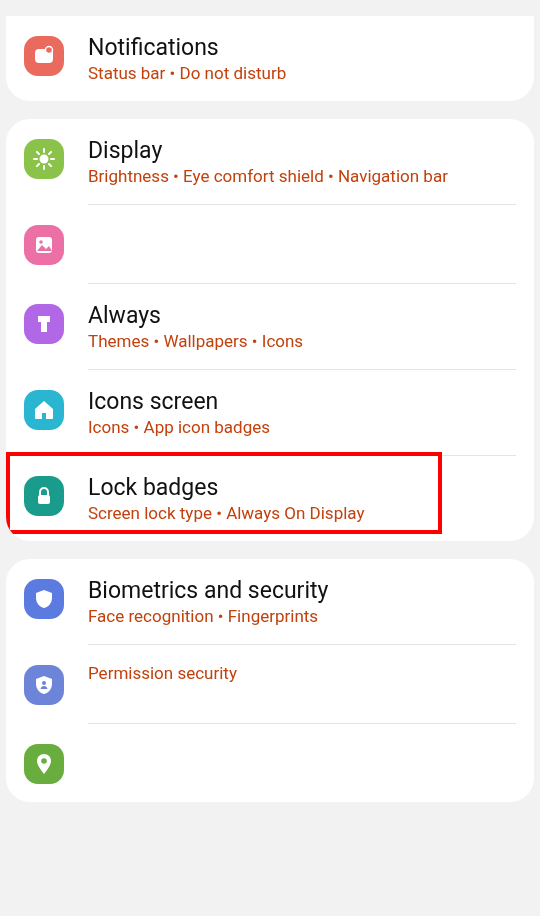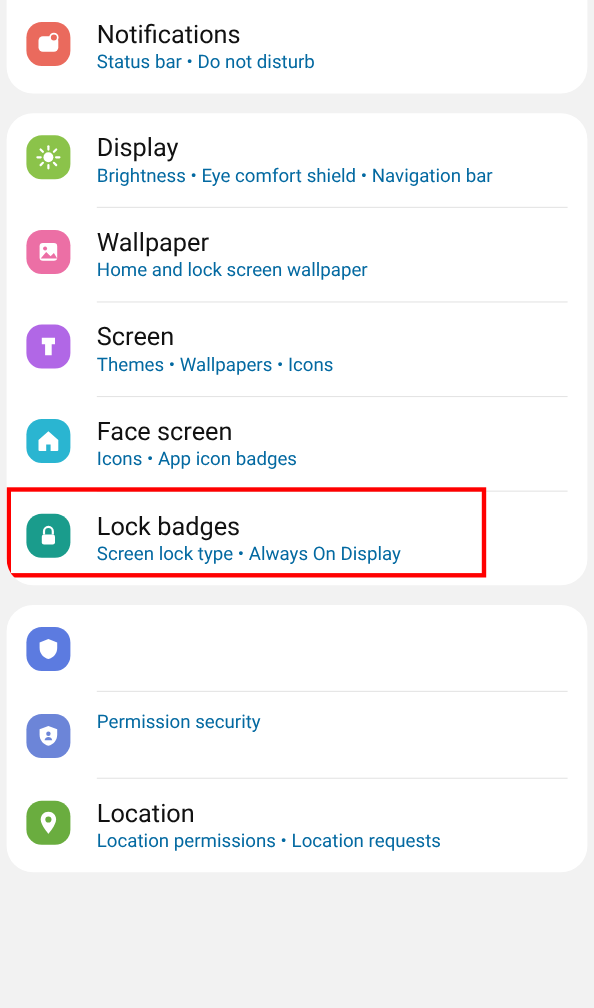--- a/index.html
+++ b/index.html
@@ -8,38 +8,38 @@
       background:#f2f2f2;
       font-family:-apple-system, "Segoe UI", Roboto, sans-serif;
       overflow:hidden;
     }
     .card {
       background:#fff;
       border-radius:24px;
       margin:0 6px 18px 6px;
       overflow:hidden;
     }
-    .card.first { border-top-left-radius:0; border-top-right-radius:0; margin-top:0; }
+    .card.first { border-top-left-radius:0; border-top-right-radius:0; margin-top:16px; }
     .item {
       display:flex;
       align-items:flex-start;
       padding:18px 14px 18px 18px;
       position:relative;
     }
     .icon-box {
       width:40px; height:40px;
       border-radius:14px;
       display:flex; align-items:center; justify-content:center;
       flex-shrink:0;
       margin-right:24px;
       margin-top:2px;
     }
     .text-col { flex:1; padding-top:0; }
     .title { font-size:23px; color:#111; margin-bottom:2px; font-weight:400;}
-    .sub { font-size:17px; color:#0369a1; }
+    .sub { font-size:17px; color:#c2410c; }
     .divider {
       height:1px; background:#e4e4e4;
       margin-left:82px; margin-right:18px;
     }
     .icon-svg { width:24px; height:24px; }
     .highlight {
       position:absolute;
       border:4px solid #ff0000;
       left:0px; top:-4px;
       width:436px; height:82px;
@@ -88,46 +88,42 @@
       </div>
       <div class="divider"></div>
       <div class="item">
         <div class="icon-box" style="background: rgb(236, 111, 165);">
           <svg class="icon-svg" viewBox="0 0 24 24">
             <rect x="4" y="4" width="16" height="16" rx="3" fill="#fff"></rect>
             <circle cx="9" cy="9" r="1.8" fill="#ec6fa5"></circle>
             <path d="M5 18 L10 12 L14 16 L17 13 L20 18 Z" fill="#ec6fa5"></path>
           </svg>
         </div>
-        <div class="text-col">
-          <div class="title">Wallpaper</div>
-          <div class="sub">Home and lock screen wallpaper</div>
-        </div>
       </div>
       <div class="divider"></div>
       <div class="item">
         <div class="icon-box" style="background: rgb(177, 103, 230);">
           <svg class="icon-svg" viewBox="0 0 24 24">
             <path d="M6 4 H18 V10 H15 V20 H9 V10 H6 Z" fill="#fff"></path>
           </svg>
         </div>
         <div class="text-col">
-          <div class="title">Screen</div>
+          <div class="title">Always</div>
           <div class="sub">Themes  •  Wallpapers  •  Icons</div>
         </div>
       </div>
       <div class="divider"></div>
       <div class="item">
         <div class="icon-box" style="background: rgb(42, 181, 209);">
           <svg class="icon-svg" viewBox="0 0 24 24">
             <path d="M12 3 L21 11 V20 a1 1 0 0 1 -1 1 H14 V15 H10 V21 H4 a1 1 0 0 1 -1 -1 V11 Z" fill="#fff"></path>
           </svg>
         </div>
         <div class="text-col">
-          <div class="title">Face screen</div>
+          <div class="title">Icons screen</div>
           <div class="sub">Icons  •  App icon badges</div>
         </div>
       </div>
       <div class="divider"></div>
       <div class="item">
         <div class="icon-box" style="background: rgb(26, 156, 140);">
           <svg class="icon-svg" viewBox="0 0 24 24">
             <rect x="6" y="11" width="12" height="9" rx="2" fill="#fff"></rect>
             <path d="M8 11 V8 a4 4 0 0 1 8 0 V11" fill="none" stroke="#fff" stroke-width="2"></path>
           </svg>
@@ -139,20 +135,24 @@
         <div class="highlight"></div>
       </div>
     </div>
     <div class="card">
       <div class="item">
         <div class="icon-box" style="background: rgb(92, 123, 224);">
           <svg class="icon-svg" viewBox="0 0 24 24">
             <path d="M12 3 L20 6 V11 C20 16 16.5 20 12 21 C7.5 20 4 16 4 11 V6 Z" fill="#fff"></path>
           </svg>
         </div>
+        <div class="text-col">
+          <div class="title">Biometrics and security</div>
+          <div class="sub">Face recognition  •  Fingerprints</div>
+        </div>
       </div>
       <div class="divider"></div>
       <div class="item">
         <div class="icon-box" style="background: rgb(108, 133, 216);">
           <svg class="icon-svg" viewBox="0 0 24 24">
             <path d="M12 3 L20 6 V11 C20 16 16.5 20 12 21 C7.5 20 4 16 4 11 V6 Z" fill="#fff"></path>
             <circle cx="12" cy="10" r="2" fill="#6c85d8"></circle>
             <path d="M8.5 16 C9 13.8 10.3 13 12 13 C13.7 13 15 13.8 15.5 16 Z" fill="#6c85d8"></path>
           </svg>
         </div>
@@ -161,19 +161,15 @@
         </div>
       </div>
       <div class="divider"></div>
       <div class="item">
         <div class="icon-box" style="background: rgb(106, 173, 63);">
           <svg class="icon-svg" viewBox="0 0 24 24">
             <path d="M12 2 C8 2 5 5 5 9 C5 14 12 22 12 22 C12 22 19 14 19 9 C19 5 16 2 12 2 Z" fill="#fff"></path>
             <circle cx="12" cy="9" r="2.8" fill="#6aad3f"></circle>
           </svg>
         </div>
-        <div class="text-col">
-          <div class="title">Location</div>
-          <div class="sub">Location permissions  •  Location requests</div>
-        </div>
       </div>
     </div>
   </div>
 
 </body></html>

